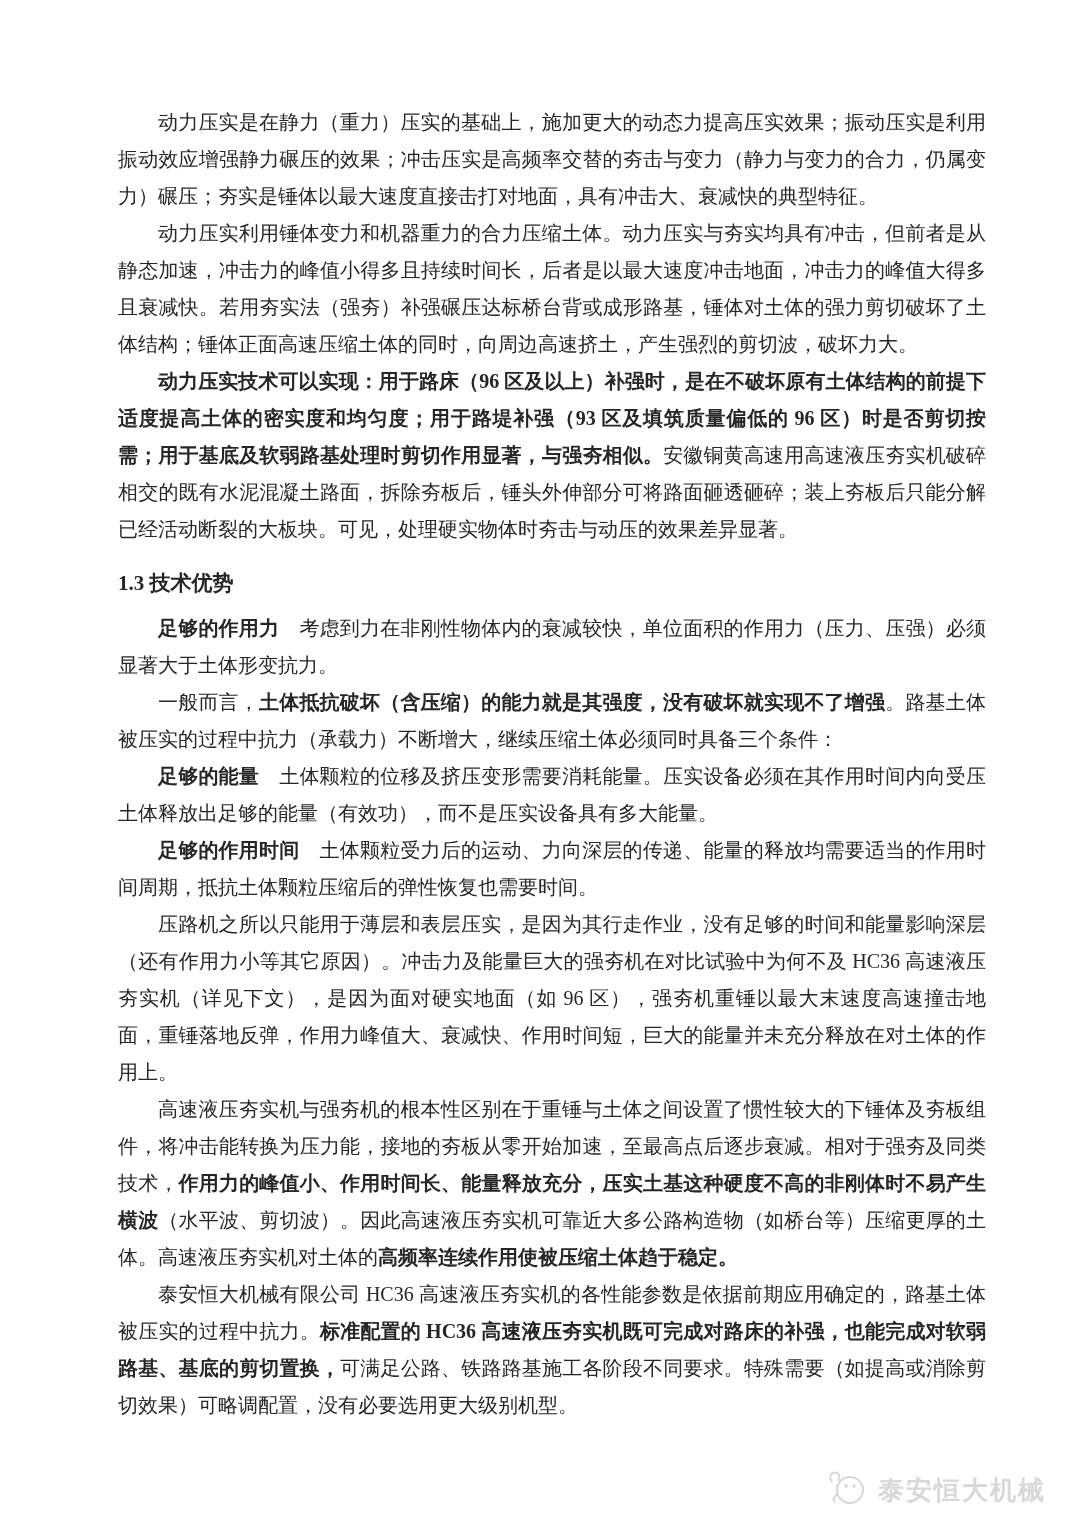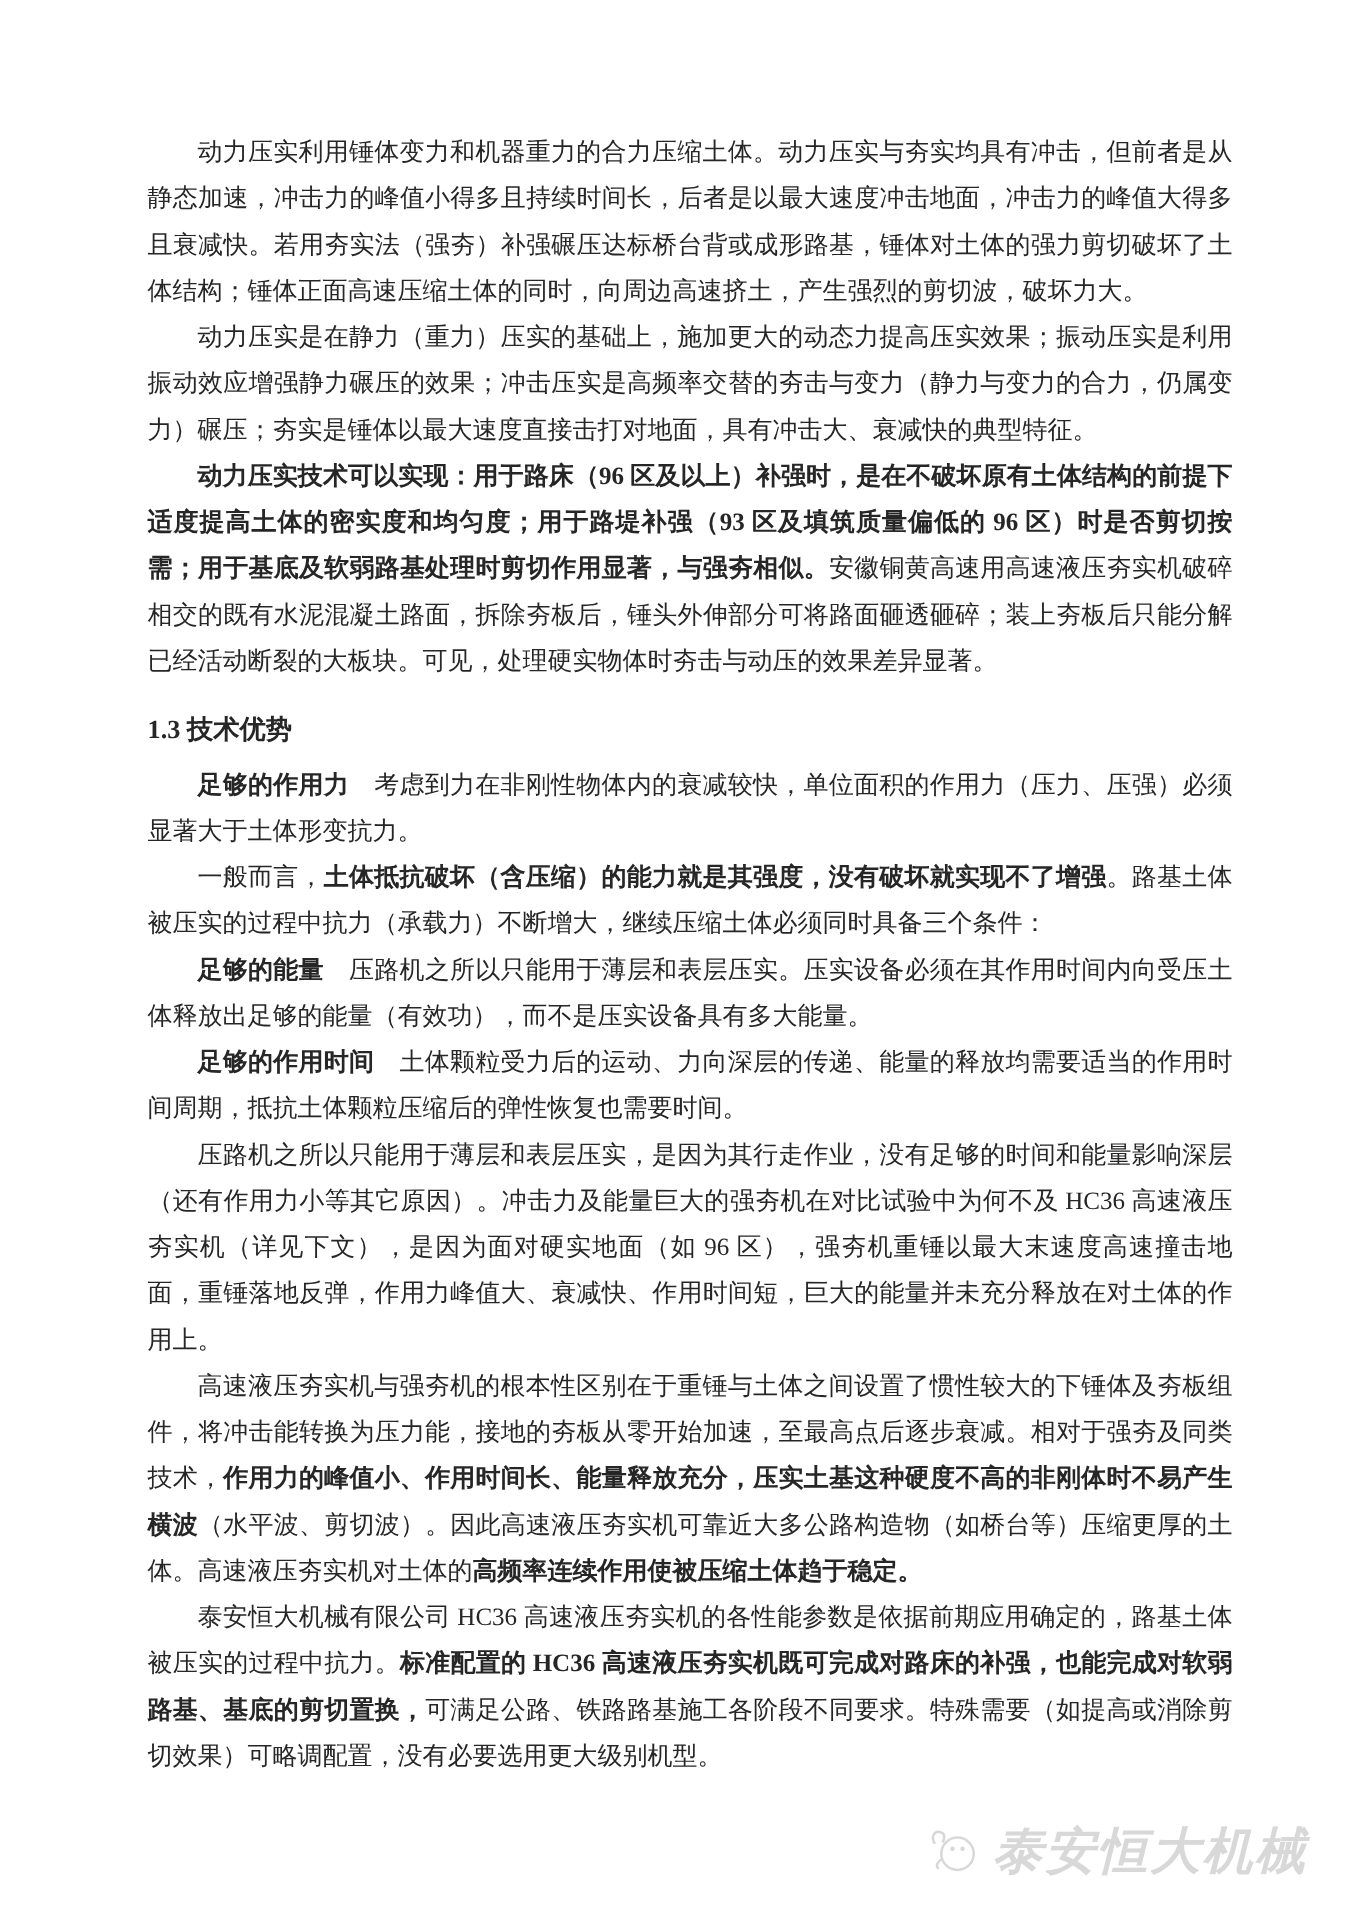--- a/index.html
+++ b/index.html
@@ -30,43 +30,42 @@
     font-size: 21px;
     font-weight: bold;
     line-height: 30px;
     margin: 20px 0 12px 0;
   }
   .watermark {
     position: absolute;
     right: 34px;
     bottom: 18px;
     display: flex;
-    align-items: center;
+    align-items: flex-end;
     gap: 8px;
     color: #d8d8d8;
-    font-size: 40px;
+    font-size: 26px;
     font-weight: bold;
     letter-spacing: 2px;
     user-select: none;
-    font-style: italic;
   }
   .watermark svg { display: block; }
 </style>
 </head>
 <body>
 
 <main class="doc">
   <div>
+      <p class="p"><span>动力压实是在静力（重力）压实的基础上，施加更大的动态力提高压实效果；振动压实是利用振动效应增强静力碾压的效果；冲击压实是高频率交替的夯击与变力（静力与变力的合力，仍属变力）碾压；夯实是锤体以最大速度直接击打对地面，具有冲击大、衰减快的典型特征。</span></p>
       <p class="p"><span>动力压实利用锤体变力和机器重力的合力压缩土体。动力压实与夯实均具有冲击，但前者是从静态加速，冲击力的峰值小得多且持续时间长，后者是以最大速度冲击地面，冲击力的峰值大得多且衰减快。若用夯实法（强夯）补强碾压达标桥台背或成形路基，锤体对土体的强力剪切破坏了土体结构；锤体正面高速压缩土体的同时，向周边高速挤土，产生强烈的剪切波，破坏力大。</span></p>
-      <p class="p"><span>动力压实是在静力（重力）压实的基础上，施加更大的动态力提高压实效果；振动压实是利用振动效应增强静力碾压的效果；冲击压实是高频率交替的夯击与变力（静力与变力的合力，仍属变力）碾压；夯实是锤体以最大速度直接击打对地面，具有冲击大、衰减快的典型特征。</span></p>
       <p class="p"><span class="b">动力压实技术可以实现：用于路床（96 区及以上）补强时，是在不破坏原有土体结构的前提下适度提高土体的密实度和均匀度；用于路堤补强（93 区及填筑质量偏低的 96 区）时是否剪切按需；用于基底及软弱路基处理时剪切作用显著，与强夯相似。</span><span>安徽铜黄高速用高速液压夯实机破碎相交的既有水泥混凝土路面，拆除夯板后，锤头外伸部分可将路面砸透砸碎；装上夯板后只能分解已经活动断裂的大板块。可见，处理硬实物体时夯击与动压的效果差异显著。</span></p>
       <div class="h-sub"><span class="b">1.3 技术优势</span></div>
       <p class="p"><span class="b">足够的作用力</span><span>　考虑到力在非刚性物体内的衰减较快，单位面积的作用力（压力、压强）必须显著大于土体形变抗力。</span></p>
       <p class="p"><span>一般而言，</span><span class="b">土体抵抗破坏（含压缩）的能力就是其强度，没有破坏就实现不了增强</span><span>。路基土体被压实的过程中抗力（承载力）不断增大，继续压缩土体必须同时具备三个条件：</span></p>
-      <p class="p"><span class="b">足够的能量</span><span>　压路机之所以只能用于薄层和表层压实。压实设备必须在其作用时间内向受压土体释放出足够的能量（有效功），而不是压实设备具有多大能量。</span></p>
+      <p class="p"><span class="b">足够的能量</span><span>　土体颗粒的位移及挤压变形需要消耗能量。压实设备必须在其作用时间内向受压土体释放出足够的能量（有效功），而不是压实设备具有多大能量。</span></p>
       <p class="p"><span class="b">足够的作用时间</span><span>　土体颗粒受力后的运动、力向深层的传递、能量的释放均需要适当的作用时间周期，抵抗土体颗粒压缩后的弹性恢复也需要时间。</span></p>
       <p class="p"><span>压路机之所以只能用于薄层和表层压实，是因为其行走作业，没有足够的时间和能量影响深层（还有作用力小等其它原因）。冲击力及能量巨大的强夯机在对比试验中为何不及 HC36 高速液压夯实机（详见下文），是因为面对硬实地面（如 96 区），强夯机重锤以最大末速度高速撞击地面，重锤落地反弹，作用力峰值大、衰减快、作用时间短，巨大的能量并未充分释放在对土体的作用上。</span></p>
       <p class="p"><span>高速液压夯实机与强夯机的根本性区别在于重锤与土体之间设置了惯性较大的下锤体及夯板组件，将冲击能转换为压力能，接地的夯板从零开始加速，至最高点后逐步衰减。相对于强夯及同类技术，</span><span class="b">作用力的峰值小、作用时间长、能量释放充分，压实土基这种硬度不高的非刚体时不易产生横波</span><span>（水平波、剪切波）。因此高速液压夯实机可靠近大多公路构造物（如桥台等）压缩更厚的土体。高速液压夯实机对土体的</span><span class="b">高频率连续作用使被压缩土体趋于稳定。</span></p>
       <p class="p"><span>泰安恒大机械有限公司 HC36 高速液压夯实机的各性能参数是依据前期应用确定的，路基土体被压实的过程中抗力。</span><span class="b">标准配置的 HC36 高速液压夯实机既可完成对路床的补强，也能完成对软弱路基、基底的剪切置换，</span><span>可满足公路、铁路路基施工各阶段不同要求。特殊需要（如提高或消除剪切效果）可略调配置，没有必要选用更大级别机型。</span></p>
     </div>
 </main>
 
 <div class="watermark">
   <span>
     <svg width="46" height="40" viewBox="0 0 46 40" fill="none" xmlns="http://www.w3.org/2000/svg">

